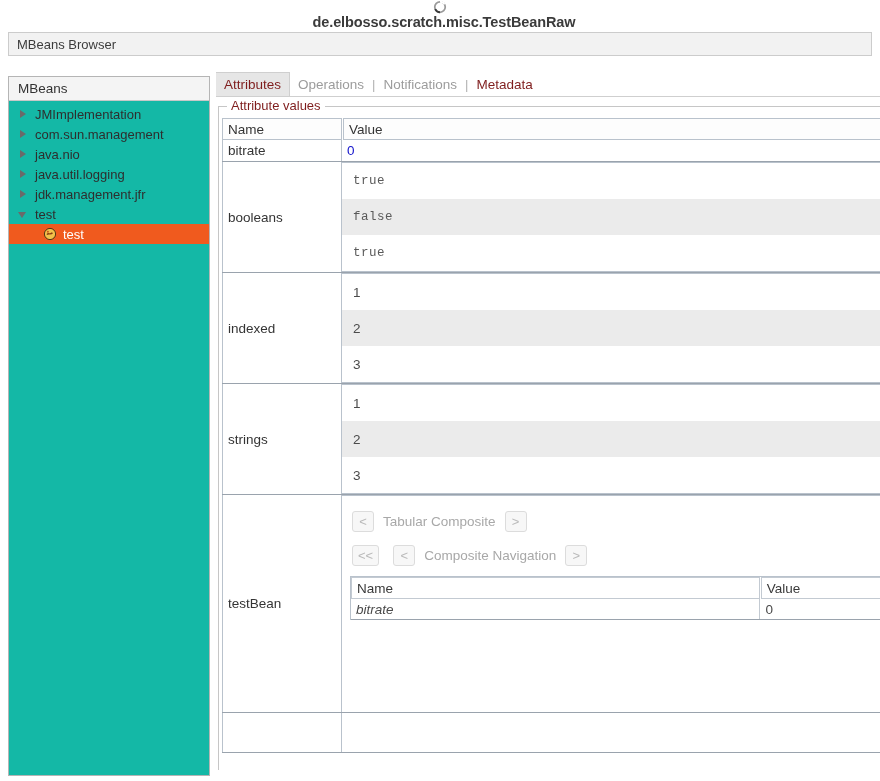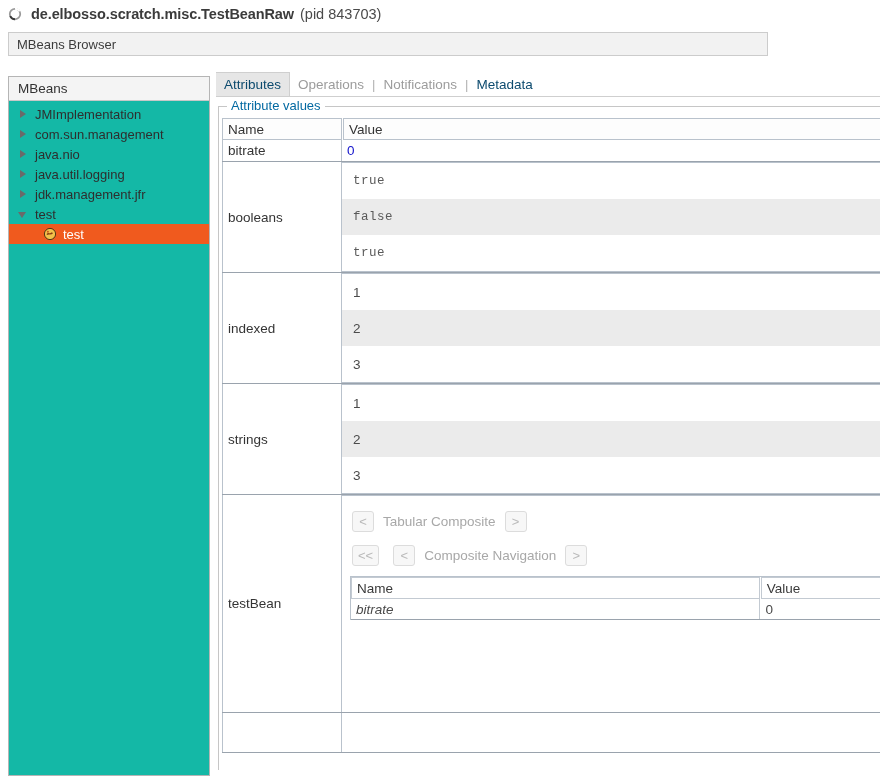--- a/index.html
+++ b/index.html
@@ -11,20 +11,21 @@
     overflow: hidden;
   }
 
   
   #titlebar {
     height: 28px;
     display: flex;
     align-items: center;
     padding-left: 8px;
     background: #ffffff;
+    flex-direction: column;
   }
   .spinner-icon {
     width: 14px; height: 14px;
     margin-right: 9px;
     flex: 0 0 auto;
     display: block;
   }
   #title-text {
     font-size: 14.5px;
     font-weight: bold;
@@ -37,21 +38,21 @@
     font-weight: normal;
     color: #4a4a4a;
     margin-left: 6px;
     white-space: nowrap;
   }
 
   
   #browser-bar {
     position: absolute;
     left: 8px; top: 32px;
-    width: 760px; height: 24px;
+    width: 864px; height: 24px;
     background: #f2f2f2;
     border: 1px solid #cccccc;
     display: flex;
     align-items: center;
   }
   #browser-bar-label {
     font-size: 13px;
     color: #3c3c3c;
     padding-left: 8px;
   }
@@ -141,21 +142,21 @@
     border-bottom: 1px solid #cfcfcf;
     display: flex;
     align-items: stretch;
     font-size: 13.5px;
     background: #ffffff;
   }
   .tab {
     display: flex;
     align-items: center;
     padding: 0 8px;
-    color: #0c4a6e;
+    color: #7f1d1d;
     white-space: nowrap;
   }
   .tab.active {
     background: #e6e6e6;
     border-left: 1px solid #cfcfcf;
     border-right: 1px solid #cfcfcf;
     border-top: 1px solid #cfcfcf;
     margin-left: -1px;
   }
   .tab.disabled { color: #9c9c9c; }
@@ -173,21 +174,21 @@
     border-top: 1px solid #c6c6c6;
     border-left: 1px solid #c6c6c6;
     height: 664px;
   }
   #attr-group-legend {
     position: absolute;
     top: -9px; left: 8px;
     background: #ffffff;
     padding: 0 4px;
     font-size: 13px;
-    color: #0369a1;
+    color: #7f1d1d;
     white-space: nowrap;
   }
 
   
   #attr-table {
     position: absolute;
     left: 3px; top: 11px;
     width: 1000px;
   }
   .at-head {

